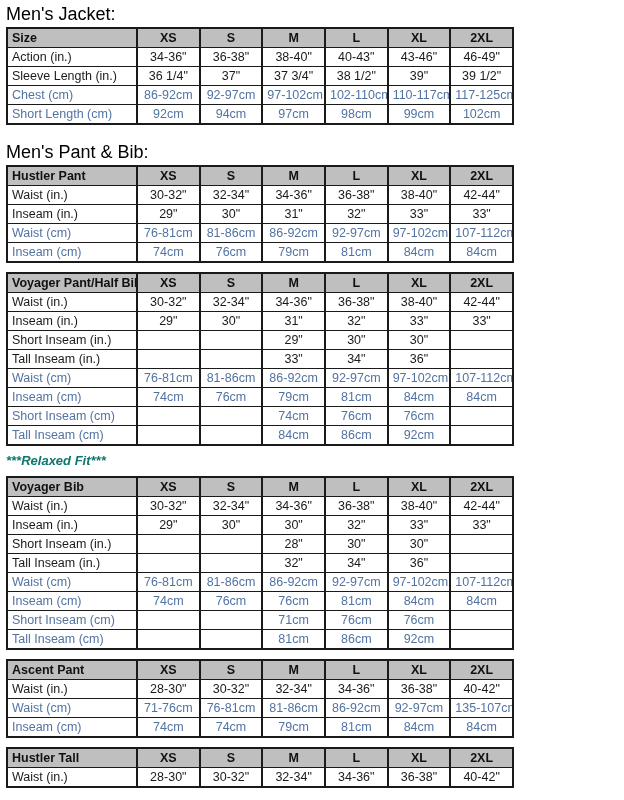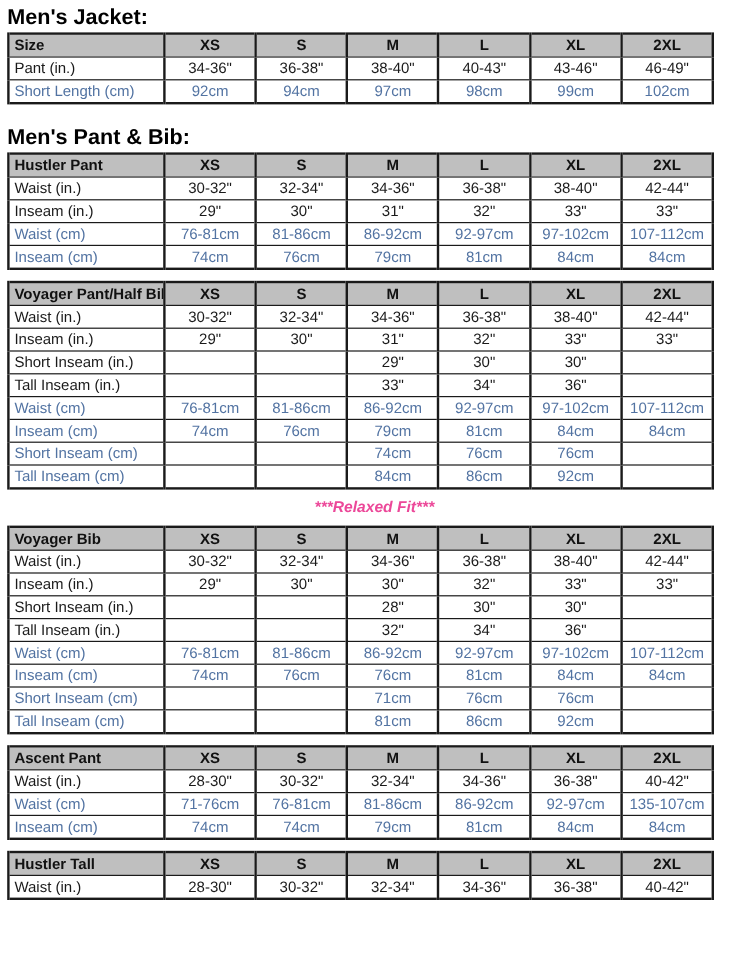--- a/index.html
+++ b/index.html
@@ -9,26 +9,26 @@
     --ink:#1a1a1a;
   }
   html,body{margin:0;padding:0;background:#ffffff;}
   body{
     width:624px;min-height:800px;box-sizing:border-box;
     padding:3px 6px 6px 6px;
     font-family:"Liberation Sans", sans-serif;
     color:var(--ink);
   }
   .sec-title{
-    font-weight:bold;font-size:18px;line-height:20px;
+    font-weight:normal;font-size:18px;line-height:20px;
     margin:1px 0 3px 0;color:#000;
   }
   section + section{margin-top:17px;}
   table{
-    border-collapse:collapse;table-layout:fixed;width:589px;
+    border-collapse:collapse;table-layout:fixed;width:508px;
     font-size:12.5px;margin:0 0 9px 0;
     border:2px solid var(--border);
   }
   col.col-label{width:130px;}
   th,td{
     border-top:1px solid var(--border);
     border-bottom:1px solid var(--border);
     border-left:2px solid var(--border);
     border-right:2px solid var(--border);
     padding:1px 4px;height:16px;line-height:15px;
@@ -36,21 +36,21 @@
   }
   thead th{
     background:var(--header-bg);
     font-weight:bold;color:#111;
   }
   th.lbl,td.lbl{text-align:left;}
   tbody td{font-weight:normal;}
   tr.cm td{color:var(--cm);}
   .note{
     font-weight:bold;font-style:italic;font-size:13px;
-    margin:-2px 0 8px 0;color:#ec4899;text-align:center;
+    margin:-2px 0 8px 0;color:#0f766e;
   }
 </style>
 </head>
 <body>
 
 <div id="doc">
     <section>
       <div class="sec-title">Men's Jacket:</div>
       <table>
         <colgroup>
@@ -68,27 +68,45 @@
             <th>XS</th>
             <th>S</th>
             <th>M</th>
             <th>L</th>
             <th>XL</th>
             <th>2XL</th>
           </tr>
         </thead>
         <tbody>
           <tr class="">
-            <td class="lbl">Pant (in.)</td>
+            <td class="lbl">Action (in.)</td>
             <td>34-36"</td>
             <td>36-38"</td>
             <td>38-40"</td>
             <td>40-43"</td>
             <td>43-46"</td>
             <td>46-49"</td>
+          </tr>
+          <tr class="">
+            <td class="lbl">Sleeve Length (in.)</td>
+            <td>36 1/4"</td>
+            <td>37"</td>
+            <td>37 3/4"</td>
+            <td>38 1/2"</td>
+            <td>39"</td>
+            <td>39 1/2"</td>
+          </tr>
+          <tr class="cm">
+            <td class="lbl">Chest (cm)</td>
+            <td>86-92cm</td>
+            <td>92-97cm</td>
+            <td>97-102cm</td>
+            <td>102-110cm</td>
+            <td>110-117cm</td>
+            <td>117-125cm</td>
           </tr>
           <tr class="cm">
             <td class="lbl">Short Length (cm)</td>
             <td>92cm</td>
             <td>94cm</td>
             <td>97cm</td>
             <td>98cm</td>
             <td>99cm</td>
             <td>102cm</td>
           </tr>

